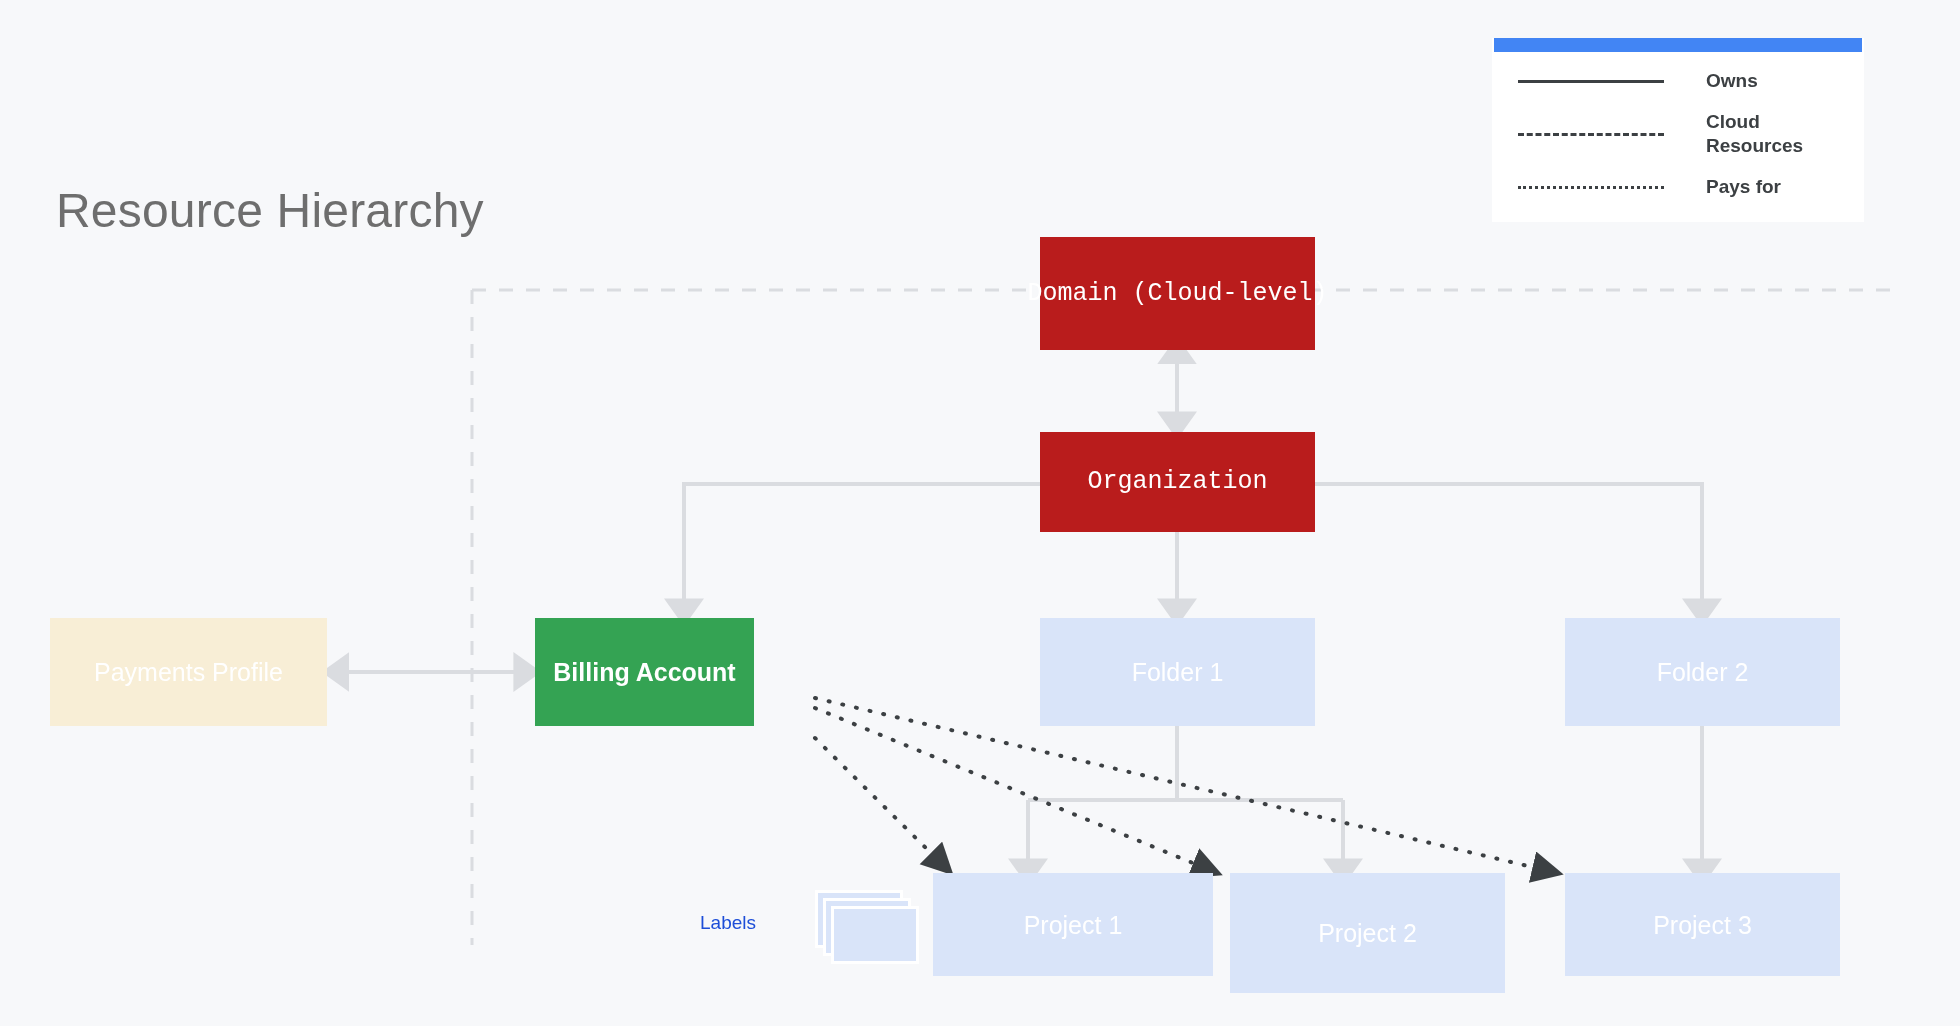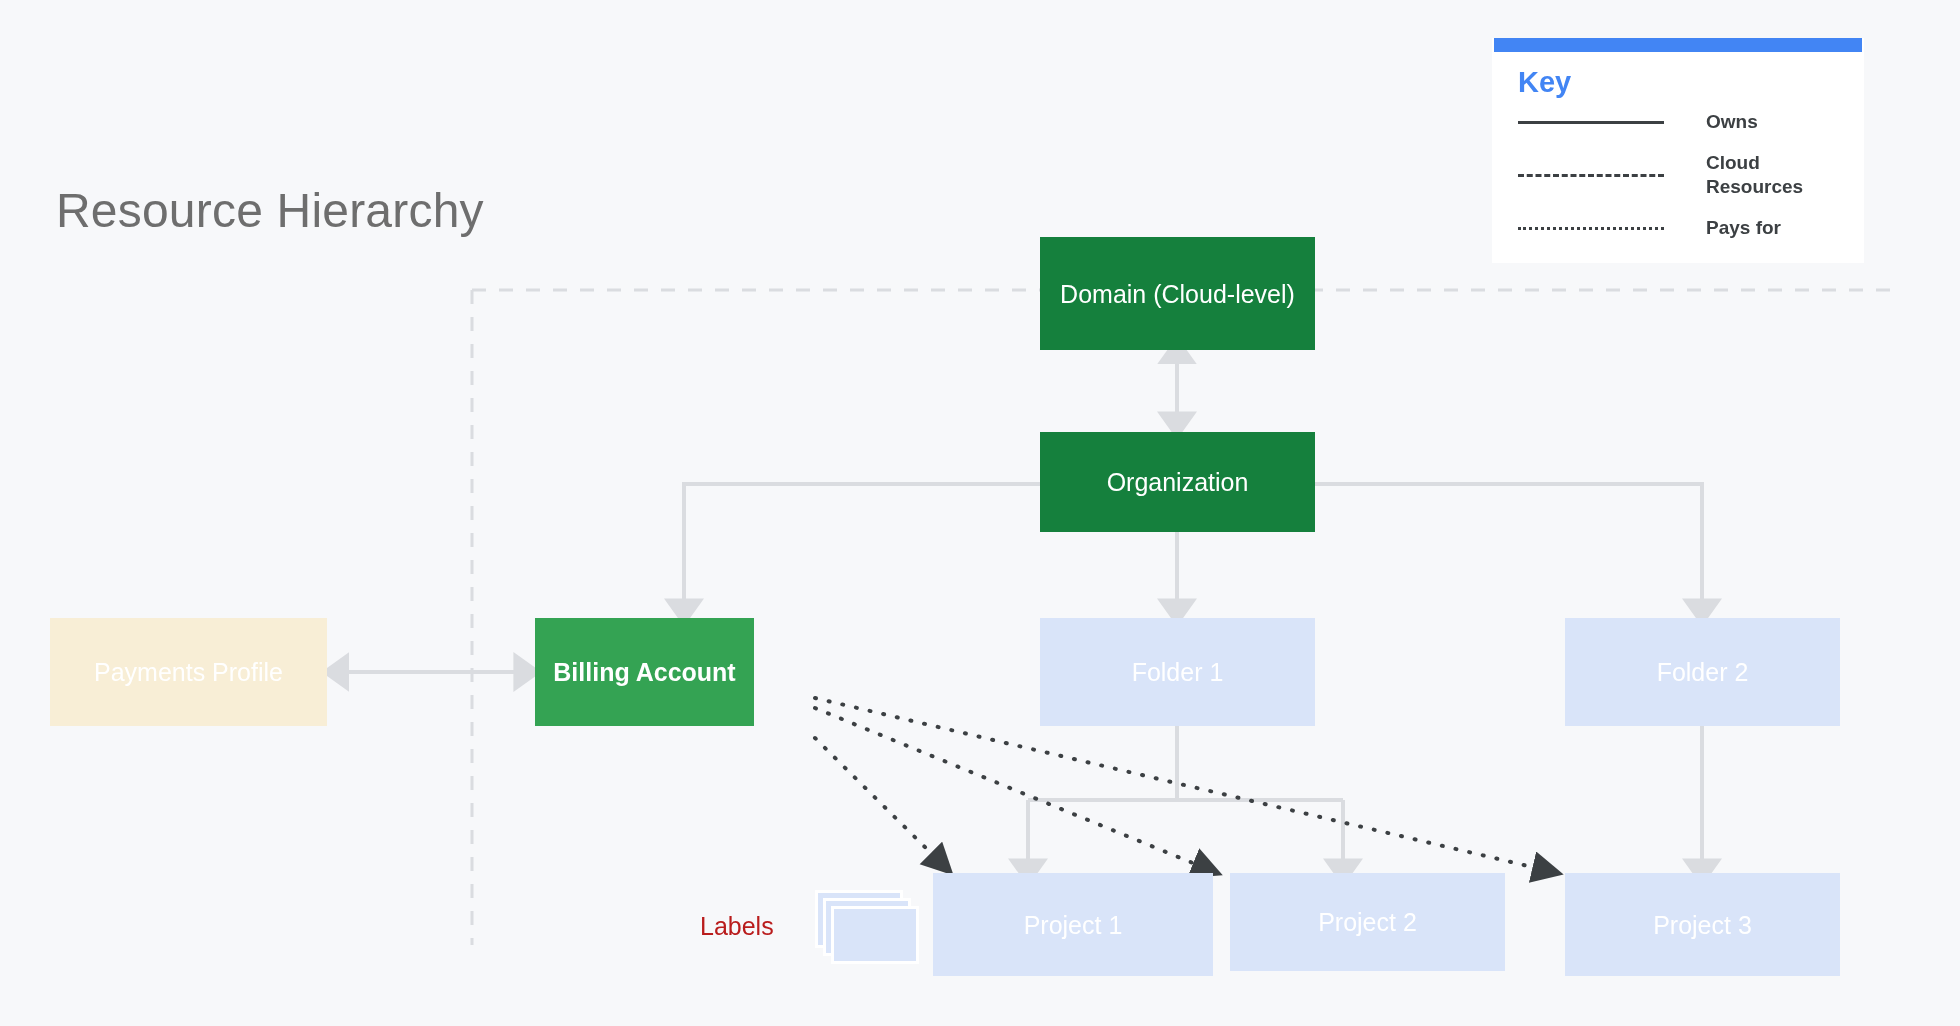--- a/index.html
+++ b/index.html
@@ -41,29 +41,29 @@
     display: flex;
     align-items: center;
     justify-content: center;
     font-size: 25px;
     line-height: 1.2;
     text-align: center;
     color: #ffffff;
     box-sizing: border-box;
     white-space: nowrap;
   }
-  .node.pink   { background: #15803d; }
+  .node.pink   { background: #b91c1c; font-family: Liberation Mono, monospace; }
   .node.blue   { background: #d9e4f9; }
   .node.cream  { background: #f8eed6; }
   .node.green  { background: #34a353; font-weight: bold; }
 
   .labels-text {
     position: absolute;
-    font-size: 25px;
-    color: #b91c1c;
+    font-size: 19px;
+    color: #1d4ed8;
     white-space: nowrap;
   }
 
   
   .stack-icon {
     position: absolute;
     width: 104px;
     height: 74px;
   }
   .stack-icon .card {
@@ -195,40 +195,39 @@
   </div>
 
   <div class="node blue" style="left:1565px; top:618px; width:275px; height:108px;">
     <span>Folder 2</span>
   </div>
 
   <div class="node blue" style="left:933px; top:873px; width:280px; height:103px;">
     <span>Project 1</span>
   </div>
 
-  <div class="node blue" style="left:1230px; top:873px; width:275px; height:98px;">
+  <div class="node blue" style="left:1230px; top:873px; width:275px; height:120px;">
     <span>Project 2</span>
   </div>
 
   <div class="node blue" style="left:1565px; top:873px; width:275px; height:103px;">
     <span>Project 3</span>
   </div>
 
   <div class="labels-text" style="left:700px; top:912px;">Labels</div>
 
   <div class="stack-icon" style="left:815px; top:890px;">
     <div class="card c1"></div>
     <div class="card c2"></div>
     <div class="card c3"></div>
   </div>
 
   <div class="legend">
     <div class="legend-bar"></div>
     <div class="legend-body">
-      <div class="legend-title">Key</div>
 
       <div class="legend-row">
         <span class="legend-swatch sw-solid"></span>
         <span class="legend-label">Owns</span>
       </div>
 
       <div class="legend-row">
         <span class="legend-swatch sw-dashed"></span>
         <span class="legend-label">Cloud Resources</span>
       </div>

